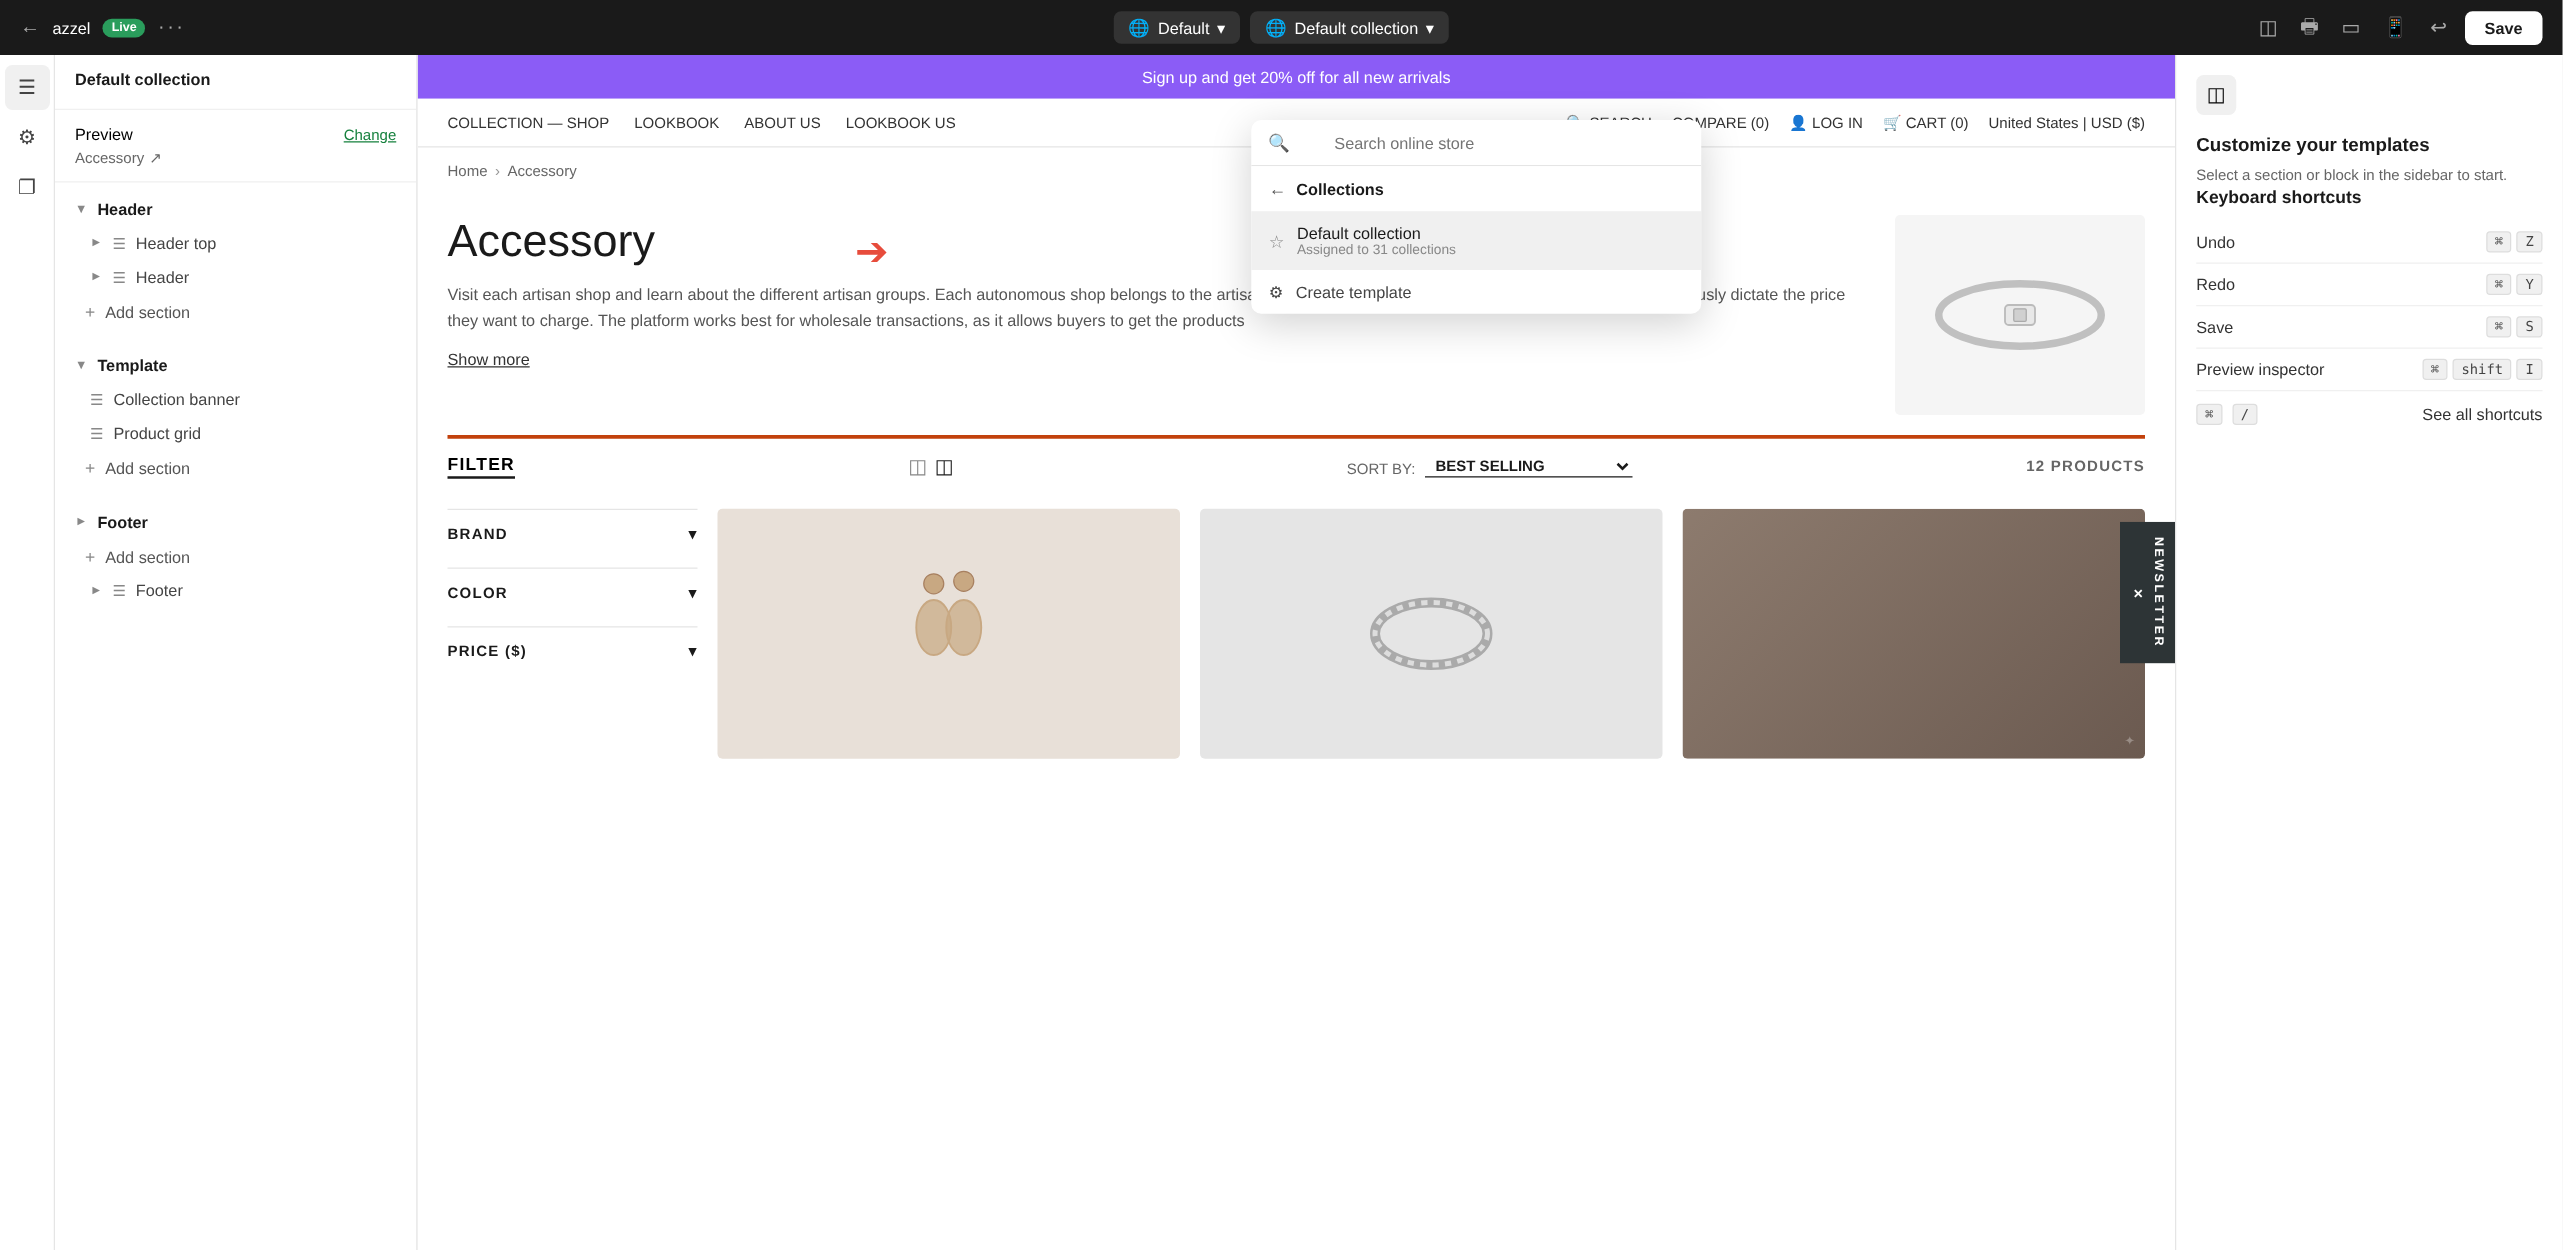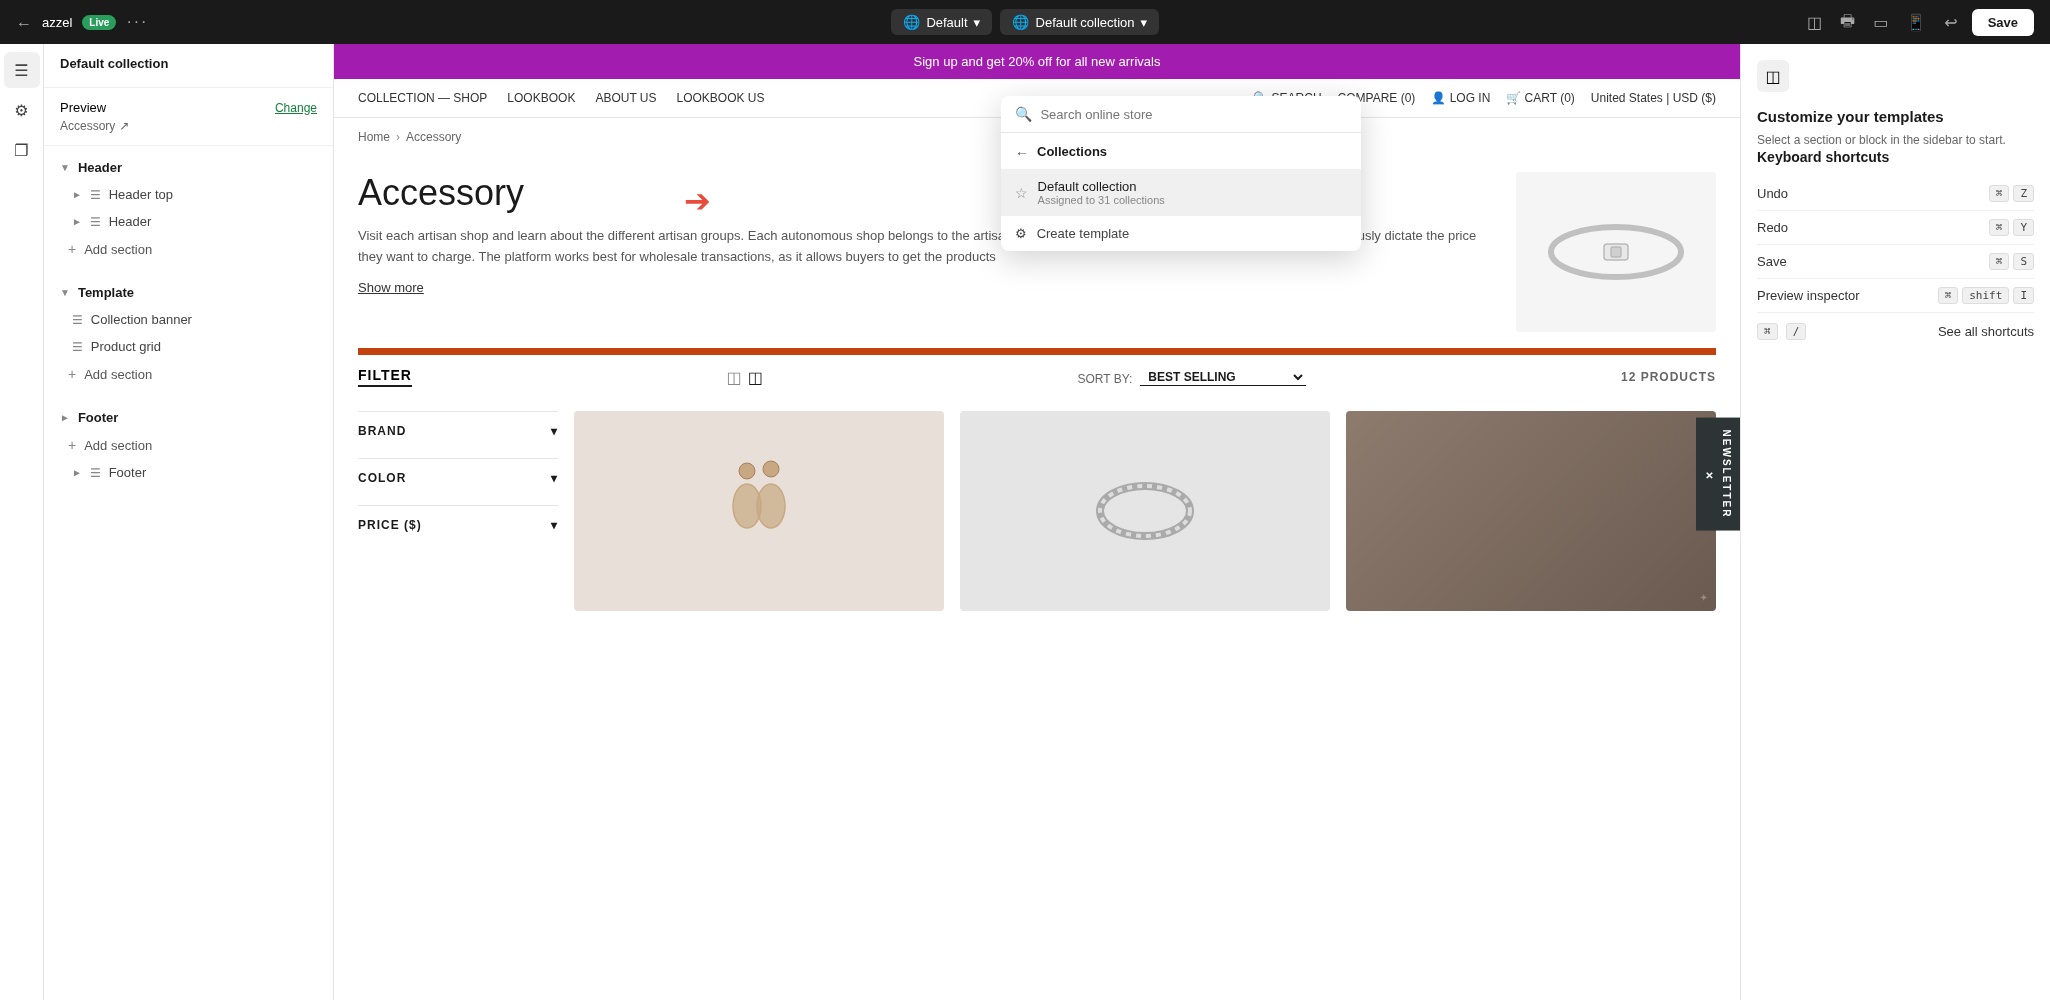--- a/index.html
+++ b/index.html
@@ -149,21 +149,21 @@
     .preview-frame {
       width: 100%;
       height: 100%;
       background: #fff;
       overflow-y: auto;
       position: relative;
     }
 
     
     .store-announcement {
-      background: #a21caf;
+      background: #8b5cf6;
       color: #fff;
       text-align: center;
       padding: 10px;
       font-size: 13px;
     }
 
     .store-nav {
       display: flex;
       align-items: center;
       justify-content: space-between;
@@ -225,21 +225,21 @@
     
     .product-section {
       padding: 0 24px 24px;
     }
 
     .filter-bar {
       display: flex;
       align-items: center;
       justify-content: space-between;
       padding: 12px 0;
-      border-top: 7px solid #c2410c;
+      border-top: 3px solid #c2410c;
       margin-bottom: 12px;
     }
 
     .filter-title {
       font-size: 14px;
       font-weight: 700;
       letter-spacing: 1px;
       border-bottom: 2px solid #1a1a1a;
       padding-bottom: 2px;
     }
@@ -348,20 +348,21 @@
     }
 
     .dropdown-search-icon { color: #888; font-size: 14px; }
 
     .dropdown-search input {
       border: none;
       outline: none;
       font-size: 13px;
       flex: 1;
       color: #1a1a1a;
+      margin-left: 27px;
     }
 
     .dropdown-section-header {
       display: flex;
       align-items: center;
       gap: 8px;
       padding: 10px 14px;
       background: #fff;
       color: #1a1a1a;
       font-size: 13px;

